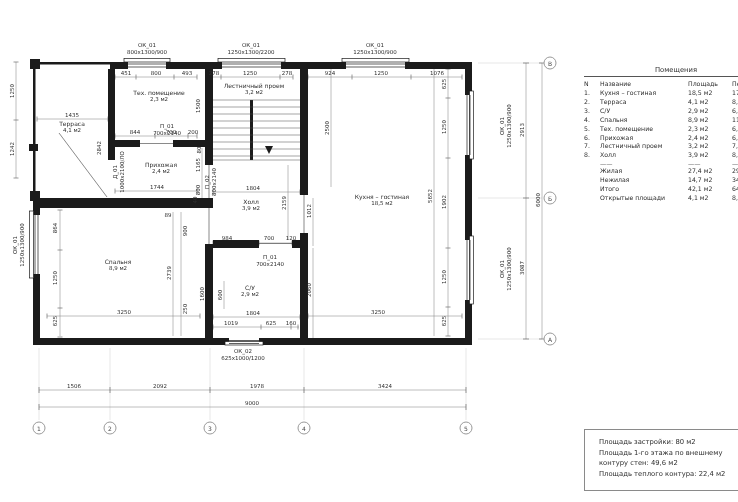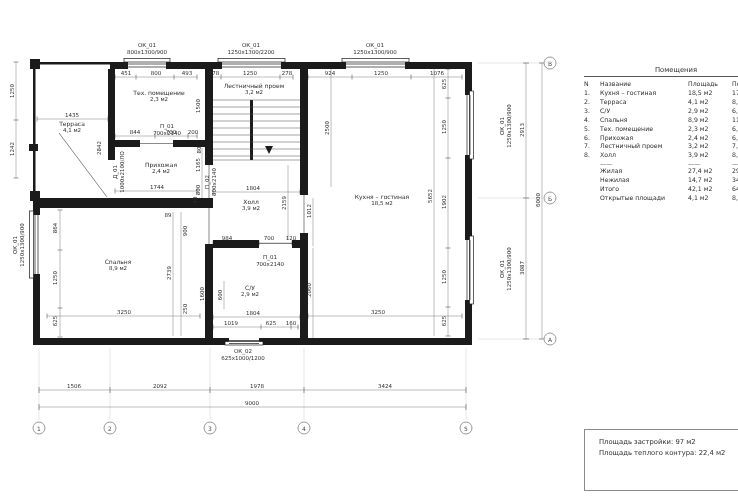--- a/index.html
+++ b/index.html
@@ -346,18 +346,19 @@
           <div class="c-num"></div>
           <div class="c-name">Открытые площади</div>
           <div class="c-area">4,1 м2</div>
           <div class="c-perimeter">8,7 м</div>
         </div>
       </div>
   </div>
 
   <div id="notes-box">
     <div id="notes-lines">
-        <div class="note-line">Площадь застройки: 97 м2</div>
+        <div class="note-line">Площадь застройки: 80 м2</div>
+        <div class="note-line">Площадь 1-го этажа по внешнему контуру стен: 49,6 м2</div>
         <div class="note-line">Площадь теплого контура: 22,4 м2</div>
       </div>
   </div>
 
 </div>
 
 </body></html>

